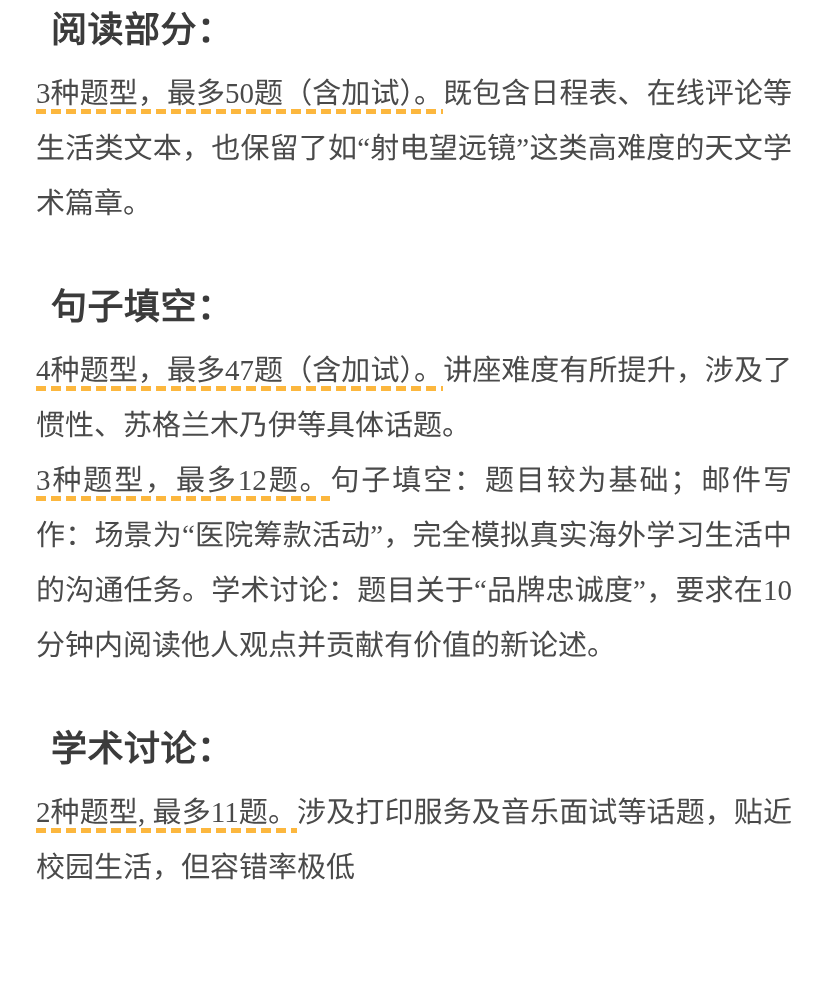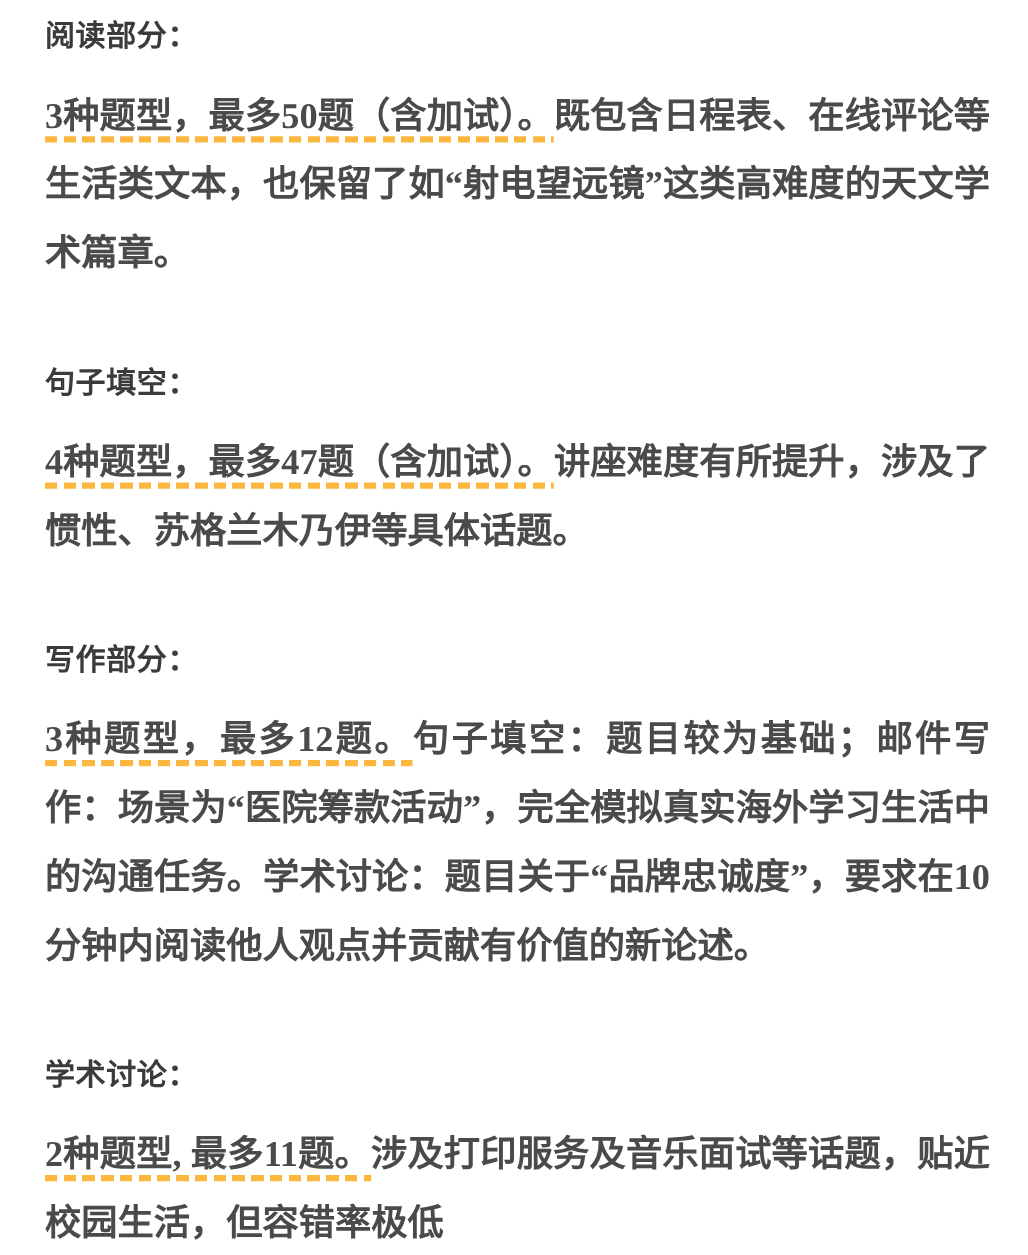--- a/index.html
+++ b/index.html
@@ -13,33 +13,33 @@
   body {
     width: 822px;
     min-height: 1004px;
     padding: 12px 30px 0 36px;
     font-family: "Liberation Sans", "DejaVu Sans", sans-serif;
     overflow: hidden;
   }
   .article { width: 100%; }
   h2.section-heading {
     font-family: "Liberation Sans", "DejaVu Sans", sans-serif;
-    font-size: 24px;
+    font-size: 36px;
     line-height: 36px;
     font-weight: 700;
     color: var(--heading-color);
-    margin: 58px 0 18px 0;
+    margin: 58px 0 18px 15px;
     letter-spacing: 0.5px;
   }
   section:first-child h2.section-heading { margin-top: 0; }
   p.section-paragraph {
     font-family: "Liberation Serif", "DejaVu Serif", serif;
     font-size: 29px;
     line-height: 55px;
-    font-weight: 700;
+    font-weight: 400;
     color: var(--body-color);
     margin: 0;
     text-align: justify;
     text-justify: inter-ideograph;
   }
   .hl {
     background-image: repeating-linear-gradient(
       to right,
       var(--underline-color) 0px,
       var(--underline-color) 10px,
@@ -61,21 +61,20 @@
     <h2 class="section-heading">阅读部分：</h2>
     <p class="section-paragraph"><span class="hl">3种题型，最多50题（含加试）。</span><span>既包含日程表、在线评论等生活类文本，也保留了如“射电望远镜”这类高难度的天文学术篇章。</span></p>
   </section>
 
   <section>
     <h2 class="section-heading">句子填空：</h2>
     <p class="section-paragraph"><span class="hl">4种题型，最多47题（含加试）。</span><span>讲座难度有所提升，涉及了惯性、苏格兰木乃伊等具体话题。</span></p>
   </section>
 
   <section>
-    <h2 class="section-heading">写作部分：</h2>
     <p class="section-paragraph"><span class="hl">3种题型，最多12题。</span><span>句子填空：题目较为基础；邮件写作：场景为“医院筹款活动”，完全模拟真实海外学习生活中的沟通任务。学术讨论：题目关于“品牌忠诚度”，要求在10分钟内阅读他人观点并贡献有价值的新论述。</span></p>
   </section>
 
   <section>
     <h2 class="section-heading">学术讨论：</h2>
     <p class="section-paragraph"><span class="hl">2种题型, 最多11题。</span><span>涉及打印服务及音乐面试等话题，贴近校园生活，但容错率极低</span></p>
   </section>
 
 </div>
 

